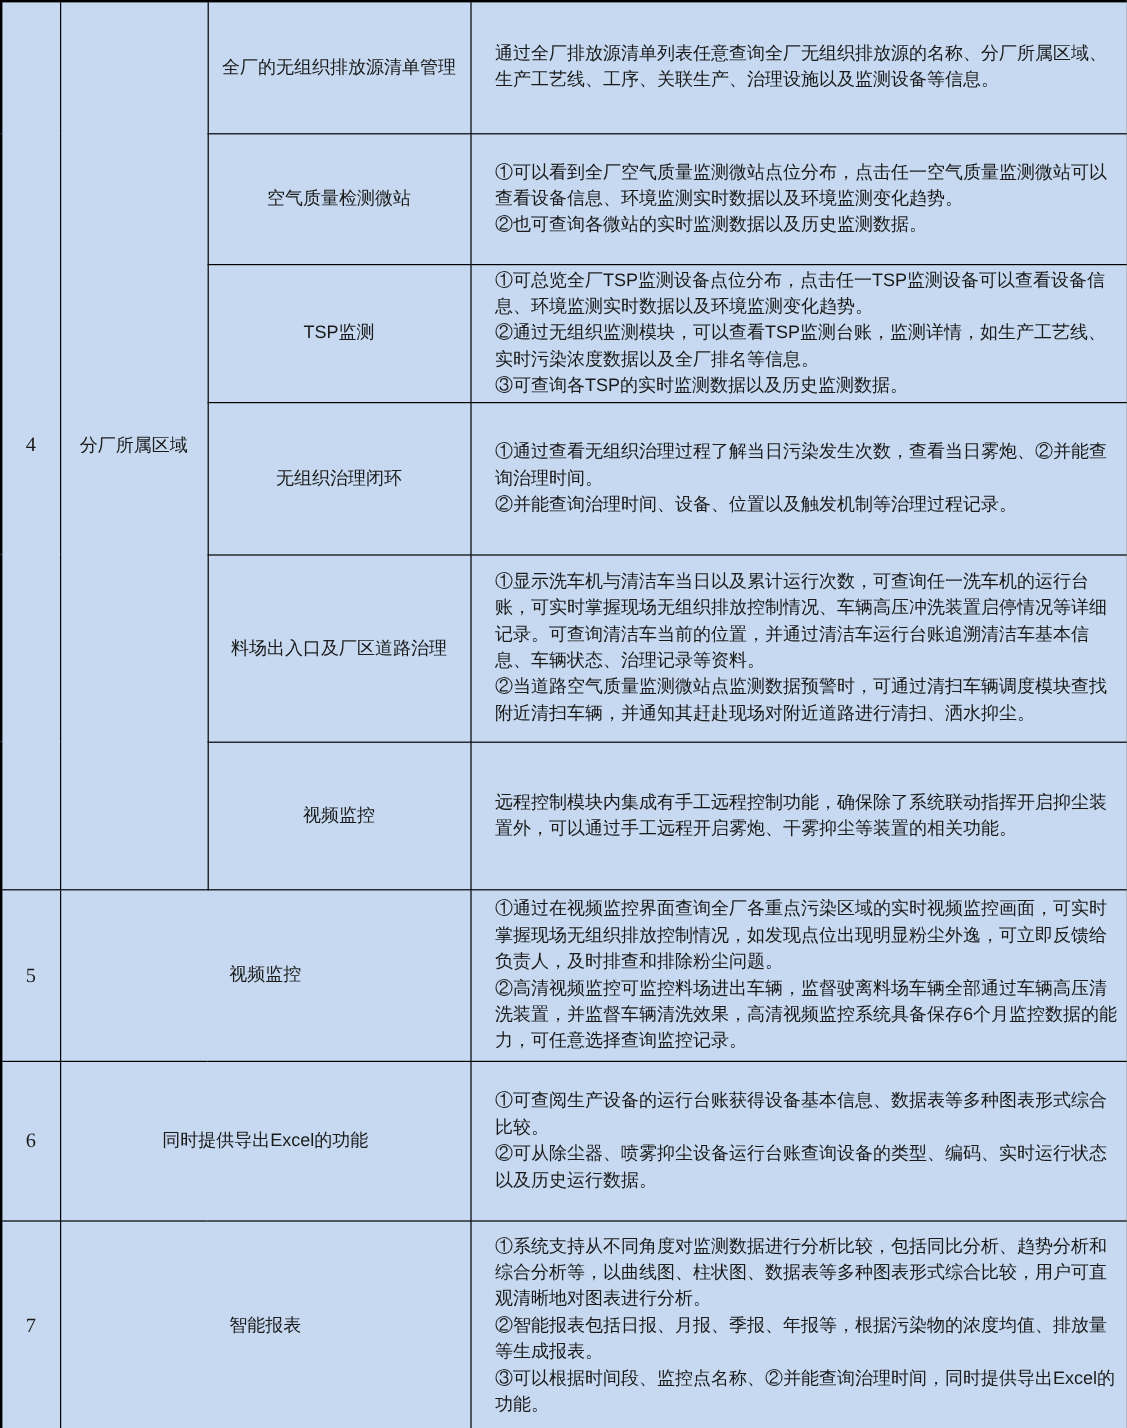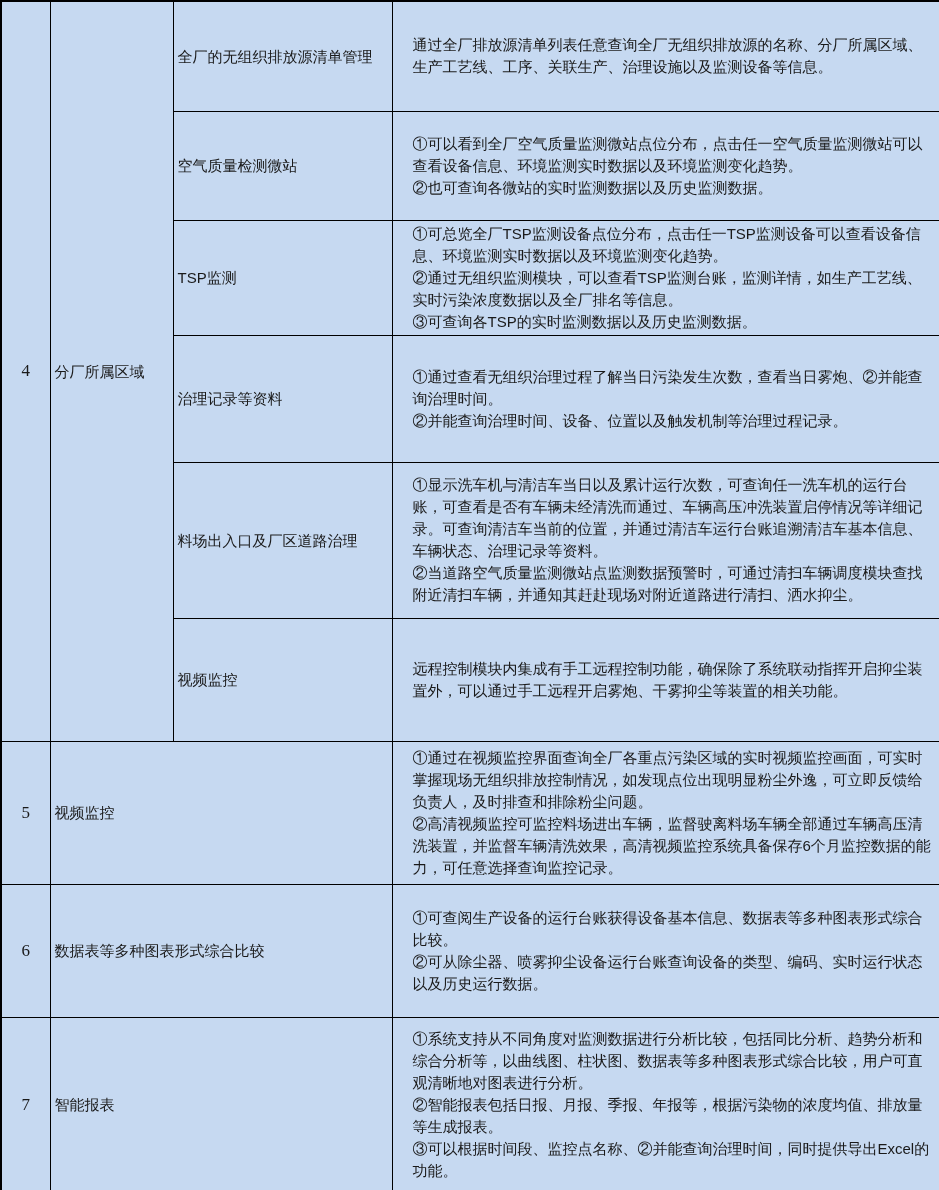--- a/index.html
+++ b/index.html
@@ -20,21 +20,21 @@
     border:1px solid var(--border-color);
     vertical-align:middle;
     overflow:hidden;
   }
   td.seq{
     text-align:center;
     font-family:"Liberation Serif",serif;
     font-size:17px;
   }
   td.name{
-    text-align:left;
+    text-align:center;
     font-size:15px;
     line-height:21px;
     padding:2px 4px;
   }
   td.desc{
     font-size:15px;
     line-height:22px;
     text-align:left;
     padding:2px 5px 2px 20px;
     word-break:normal;
@@ -74,31 +74,31 @@
   <tr style="height:111px">
     <td class="name">TSP监测</td>
     <td class="desc">
       <div class="para">①可总览全厂TSP监测设备点位分布，点击任一TSP监测设备可以查看设备信息、环境监测实时数据以及环境监测变化趋势。</div>
       <div class="para">②通过无组织监测模块，可以查看TSP监测台账，监测详情，如生产工艺线、实时污染浓度数据以及全厂排名等信息。</div>
       <div class="para">③可查询各TSP的实时监测数据以及历史监测数据。</div>
     </td>
   </tr>
 
   <tr style="height:127px">
-    <td class="name">治理记录等资料</td>
+    <td class="name">无组织治理闭环</td>
     <td class="desc">
       <div class="para">①通过查看无组织治理过程了解当日污染发生次数，查看当日雾炮、②并能查询治理时间。</div>
       <div class="para">②并能查询治理时间、设备、位置以及触发机制等治理过程记录。</div>
     </td>
   </tr>
 
   <tr style="height:156px">
     <td class="name">料场出入口及厂区道路治理</td>
     <td class="desc">
-      <div class="para">①显示洗车机与清洁车当日以及累计运行次数，可查询任一洗车机的运行台账，可查看是否有车辆未经清洗而通过、车辆高压冲洗装置启停情况等详细记录。可查询清洁车当前的位置，并通过清洁车运行台账追溯清洁车基本信息、车辆状态、治理记录等资料。</div>
+      <div class="para">①显示洗车机与清洁车当日以及累计运行次数，可查询任一洗车机的运行台账，可实时掌握现场无组织排放控制情况、车辆高压冲洗装置启停情况等详细记录。可查询清洁车当前的位置，并通过清洁车运行台账追溯清洁车基本信息、车辆状态、治理记录等资料。</div>
       <div class="para">②当道路空气质量监测微站点监测数据预警时，可通过清扫车辆调度模块查找附近清扫车辆，并通知其赶赴现场对附近道路进行清扫、洒水抑尘。</div>
     </td>
   </tr>
 
   <tr style="height:123px">
     <td class="name">视频监控</td>
     <td class="desc">
       <div class="para">远程控制模块内集成有手工远程控制功能，确保除了系统联动指挥开启抑尘装置外，可以通过手工远程开启雾炮、干雾抑尘等装置的相关功能。</div>
     </td>
   </tr>
@@ -107,21 +107,21 @@
     <td class="seq">5</td>
     <td class="name" colspan="2">视频监控</td>
     <td class="desc">
       <div class="para">①通过在视频监控界面查询全厂各重点污染区域的实时视频监控画面，可实时掌握现场无组织排放控制情况，如发现点位出现明显粉尘外逸，可立即反馈给负责人，及时排查和排除粉尘问题。</div>
       <div class="para">②高清视频监控可监控料场进出车辆，监督驶离料场车辆全部通过车辆高压清洗装置，并监督车辆清洗效果，高清视频监控系统具备保存6个月监控数据的能力，可任意选择查询监控记录。</div>
     </td>
   </tr>
 
   <tr style="height:133px">
     <td class="seq">6</td>
-    <td class="name" colspan="2">数据表等多种图表形式综合比较</td>
+    <td class="name" colspan="2">同时提供导出Excel的功能</td>
     <td class="desc">
       <div class="para">①可查阅生产设备的运行台账获得设备基本信息、数据表等多种图表形式综合比较。</div>
       <div class="para">②可从除尘器、喷雾抑尘设备运行台账查询设备的类型、编码、实时运行状态以及历史运行数据。</div>
     </td>
   </tr>
 
   <tr style="height:176px">
     <td class="seq">7</td>
     <td class="name" colspan="2">智能报表</td>
     <td class="desc">

